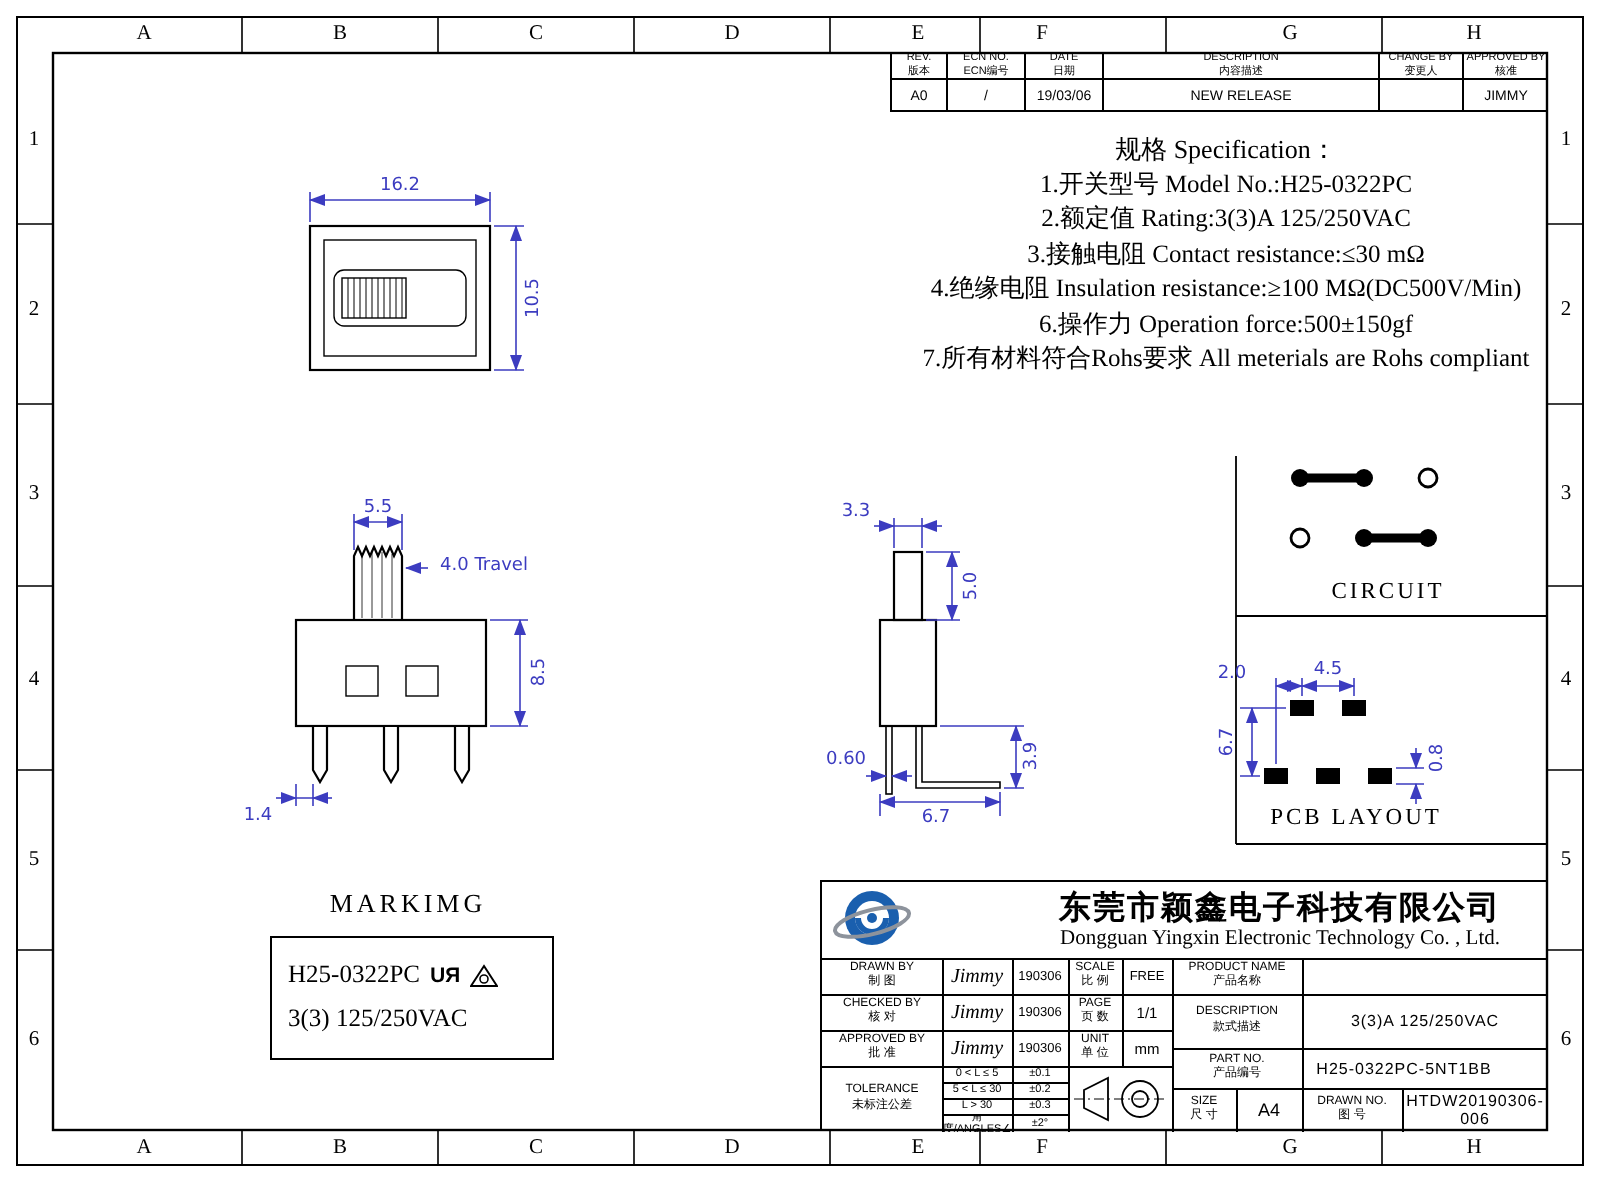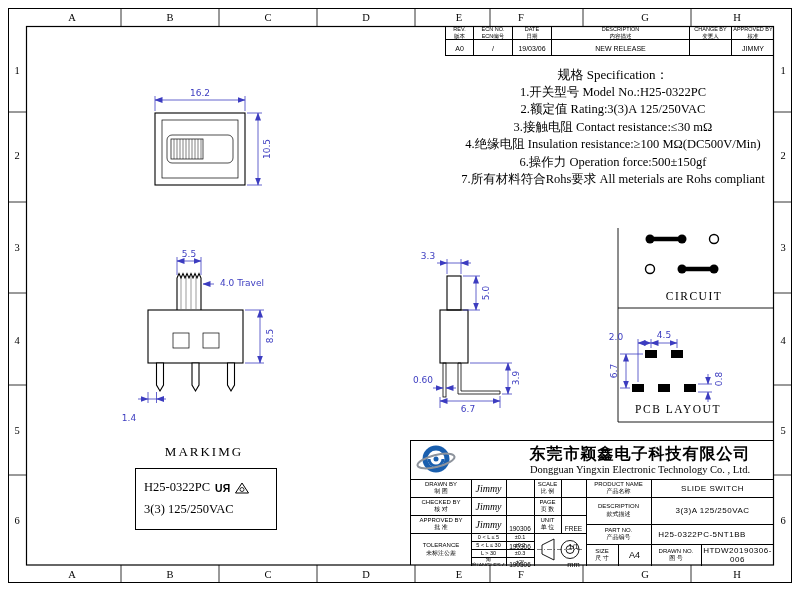--- a/index.html
+++ b/index.html
@@ -31,21 +31,21 @@
   .ulmark{display:inline-block;transform:scaleX(-1);font-weight:bold;font-size:10.5px;
           font-family:"Liberation Sans",sans-serif;}
   
   .tb{position:absolute;left:410px;top:440px;width:364px;height:125px;border-left:1px solid #000;
       border-top:1px solid #000;box-sizing:border-box;font-family:"Liberation Sans","DejaVu Sans",sans-serif;}
   .tb .vl{position:absolute;width:1px;background:#000;}
   .tb .hl{position:absolute;height:1px;background:#000;}
   .cell{position:absolute;display:flex;flex-direction:column;align-items:center;justify-content:center;
         text-align:center;overflow:hidden;}
   .lab{font-size:6px;line-height:7.5px;}
-  .val{font-size:7.5px;margin-top:40px;}
+  .val{font-size:7.5px;}
   .val-lg{font-size:8px;letter-spacing:0.5px;}
   .sig{font-size:10px;font-style:italic;font-family:"Liberation Serif","DejaVu Serif",serif;}
   .tiny{font-size:5.5px;line-height:6px;}
   .co-cn{position:absolute;left:96px;top:3px;width:266px;text-align:center;font-size:16px;
          font-weight:bold;letter-spacing:1px;white-space:nowrap;}
   .co-en{position:absolute;left:96px;top:23px;width:266px;text-align:center;font-size:10.5px;
          font-family:"Liberation Serif",serif;white-space:nowrap;}
 </style>
 </head>
 <body>
@@ -217,21 +217,21 @@
     <div>4.绝缘电阻 Insulation resistance:≥100 MΩ(DC500V/Min)</div>
     <div>6.操作力 Operation force:500±150gf</div>
     <div>7.所有材料符合Rohs要求 All meterials are Rohs compliant</div>
   </div>
 
   <span class="dl" style="left:200px;top:93px">16.2</span>
   <span class="dl dlv" style="left:267px;top:149px">10.5</span>
   <span class="dl" style="left:189px;top:254px">5.5</span>
   <span class="dl" style="left:242px;top:283px">4.0 Travel</span>
   <span class="dl dlv" style="left:270px;top:336px">8.5</span>
-  <span class="dl" style="left:129px;top:418px">1.4</span>
+  <span class="dl" style="left:129px;top:408px">1.4</span>
   <span class="dl" style="left:428px;top:256px">3.3</span>
   <span class="dl dlv" style="left:486px;top:293px">5.0</span>
   <span class="dl" style="left:423px;top:380px">0.60</span>
   <span class="dl" style="left:468px;top:409px">6.7</span>
   <span class="dl dlv" style="left:516px;top:378px">3.9</span>
   <span class="dl" style="left:616px;top:337px">2.0</span>
   <span class="dl" style="left:664px;top:335px">4.5</span>
   <span class="dl dlv" style="left:614px;top:371px">6.7</span>
   <span class="dl dlv" style="left:719px;top:379px"></span>
   <span class="dl dlv" style="left:719px;top:379px">0.8</span>
@@ -314,21 +314,20 @@
         <span>单 位</span>
       </div>
     <div class="cell val" style="left:150px;top:38px;width:25px;height:18px;font-size:6.5px">FREE</div>
     <div class="cell val" style="left:150px;top:56px;width:25px;height:18px">1/1</div>
     <div class="cell val" style="left:150px;top:74px;width:25px;height:18px">mm</div>
 
     <div class="cell lab" style="left:175px;top:38px;width:65px;height:18px">
       <span>PRODUCT NAME</span>
         <span>产品名称</span>
       </div>
-    <div class="cell val-lg" style="left:240px;top:38px;width:123px;height:18px">SLIDE SWITCH</div>
     <div class="cell lab" style="left:175px;top:56px;width:65px;height:27px">
       <span>DESCRIPTION</span>
         <span>款式描述</span>
       </div>
     <div class="cell val-lg" style="left:240px;top:56px;width:123px;height:27px">3(3)A  125/250VAC</div>
     <div class="cell lab" style="left:175px;top:83px;width:65px;height:20px">
       <span>PART NO.</span>
         <span>产品编号</span>
       </div>
     <div class="cell val-lg" style="left:240px;top:83px;width:102px;height:20px">H25-0322PC-5NT1BB</div>

